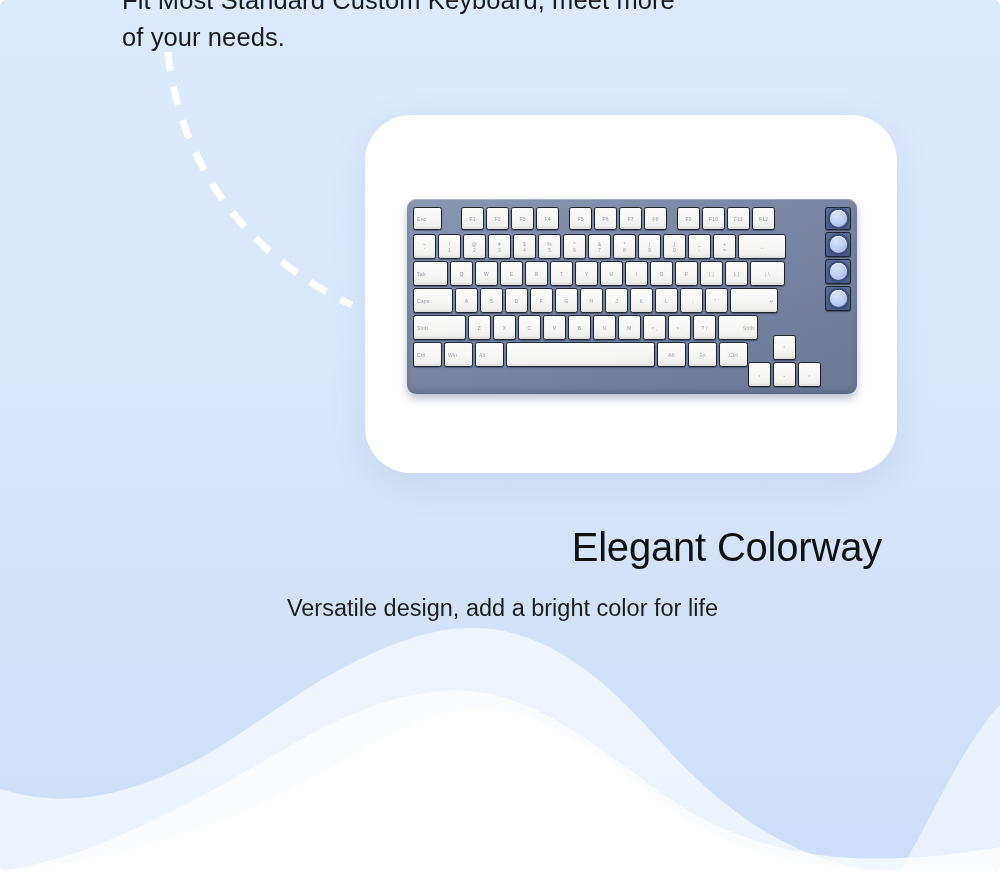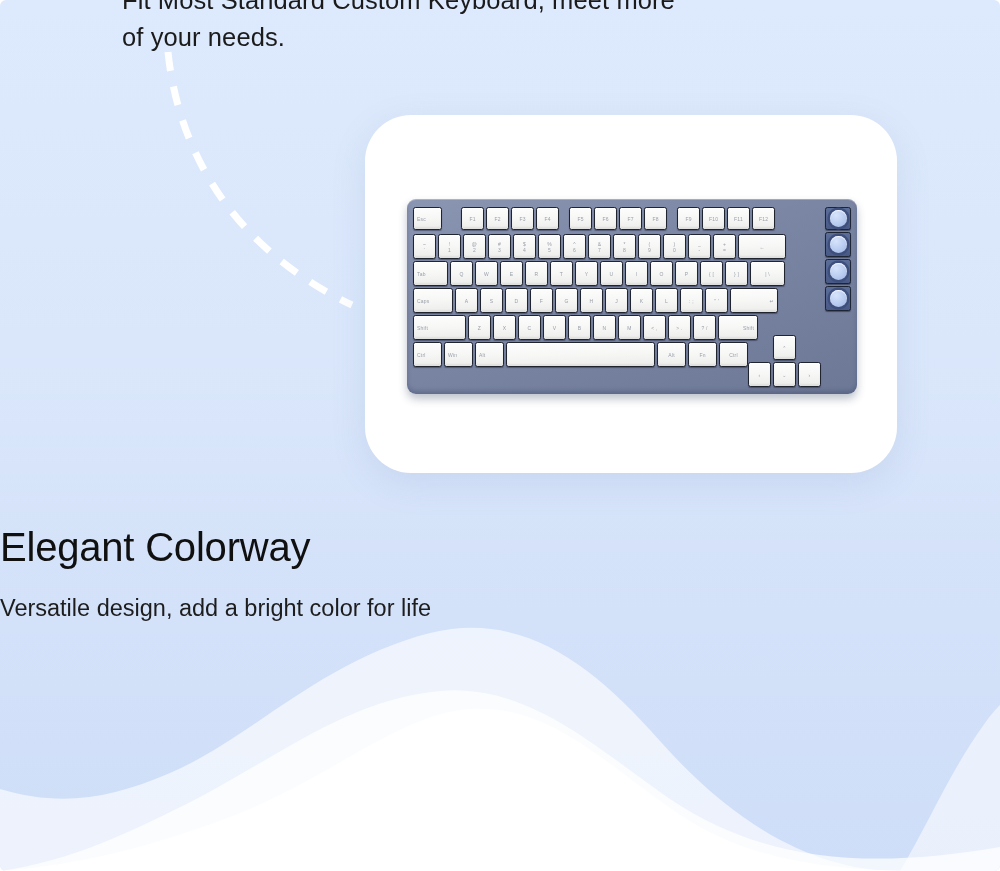--- a/index.html
+++ b/index.html
@@ -192,32 +192,34 @@
   .arrow-cluster .k-right { left: 50px; top: 27px; }
 
   
   .headline {
     position: absolute;
     left: 0;
     top: 518px;
     width: 1000px;
     padding-right: 118px;
     box-sizing: border-box;
+    text-align: right;
     font-size: 40px;
     line-height: 58px;
     color: #101010;
     letter-spacing: -0.2px;
   }
   .subline {
     position: absolute;
     left: 0;
     top: 590px;
     width: 836px;
     padding-right: 118px;
     box-sizing: border-box;
+    text-align: right;
     font-size: 23.5px;
     line-height: 36px;
     color: #1d1d1d;
     letter-spacing: 0px;
   }
 
   
   .waves {
     position: absolute;
     left: 0;

